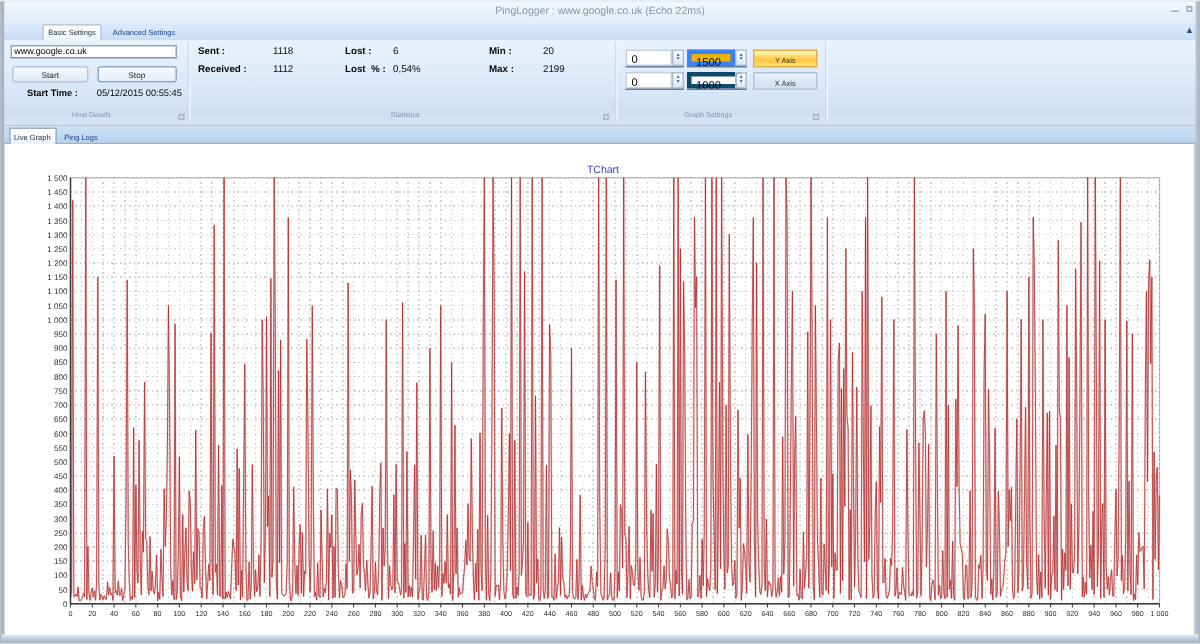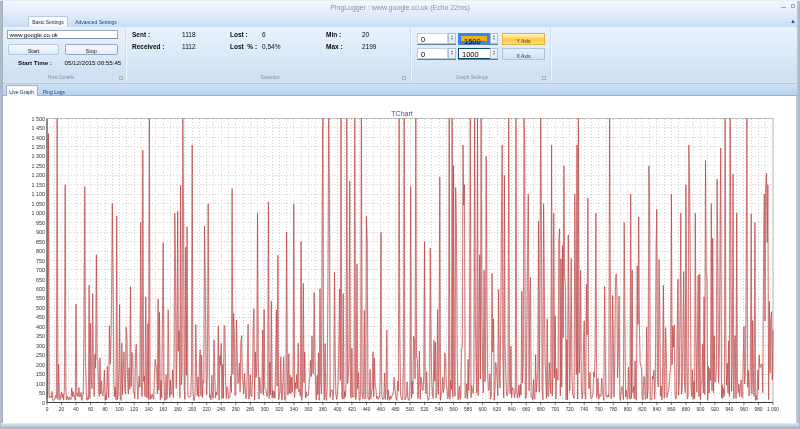--- a/index.html
+++ b/index.html
@@ -65,21 +65,21 @@
 <div class="abs blbl" style="left:326px;top:42.5px;">Max :</div>
 <div class="abs val" style="left:362px;top:42.5px;">2199</div>
 
 <div class="abs" style="left:417px;top:33px;width:31px;height:11px;background:#fff;border:1px solid #c3cfdd;font-size:7.5px;padding:0.5px 0 0 3px;">0</div>
 <div class="abs spin" style="left:448px;top:33px;">▲<br>▼</div>
 <div class="abs" style="left:458px;top:33px;width:32px;height:11px;background:#eab308;border:3px solid #3b82f6;font-size:7.5px;padding:0.5px 0 0 3px;">1500</div>
 <div class="abs spin" style="left:490px;top:33px;">▲<br>▼</div>
 <div class="abs" style="left:502px;top:33px;width:43px;height:12px;background:linear-gradient(#fff3cf,#ffd863 40%,#fdc53d 60%,#ffdf7e);border:1px solid #e0b13e;font-size:5px;color:#333;text-align:center;padding-top:3.5px;">Y Axis</div>
 <div class="abs" style="left:417px;top:48px;width:31px;height:11px;background:#fff;border:1px solid #c3cfdd;font-size:7.5px;padding:0.5px 0 0 3px;">0</div>
 <div class="abs spin" style="left:448px;top:48px;">▲<br>▼</div>
-<div class="abs" style="left:458px;top:48px;width:36px;height:11px;background:#fff;border:1px solid #0c4a6e;font-size:7.5px;padding:0.5px 0 0 3px;">1000</div>
+<div class="abs" style="left:458px;top:48px;width:36px;height:11px;background:#fff;border:3px solid #0c4a6e;font-size:7.5px;padding:0.5px 0 0 3px;">1000</div>
 <div class="abs spin" style="left:490px;top:48px;">▲<br>▼</div>
 <div class="abs" style="left:502px;top:48px;width:43px;height:12px;background:linear-gradient(#e8f1fa,#cfe0f2);border:1px solid #aec4dd;font-size:5px;color:#333;text-align:center;padding-top:3.5px;">X Axis</div>
 
 <div class="abs" style="left:417px;top:44px;width:39px;height:1.4px;background:#607d99"></div>
 <div class="abs" style="left:458px;top:44px;width:40px;height:1.4px;background:#607d99"></div>
 <div class="abs" style="left:417px;top:59px;width:39px;height:1.4px;background:#607d99"></div>
 <div class="abs" style="left:458px;top:59px;width:40px;height:1.4px;background:#607d99"></div>
 
 <div class="abs" style="left:3px;top:84px;width:794px;height:11.5px;background:linear-gradient(#cfe2f6,#b7d2ef);border-bottom:1px solid #9ab0cc;"></div>
 <div class="abs" style="left:5.5px;top:85px;width:32px;height:10.5px;background:linear-gradient(#fefefe,#eef4fb);border:1px solid #9ab0cc;border-bottom:none;font-size:5px;color:#20354f;text-align:center;padding-top:2.5px;">Live Graph</div>

